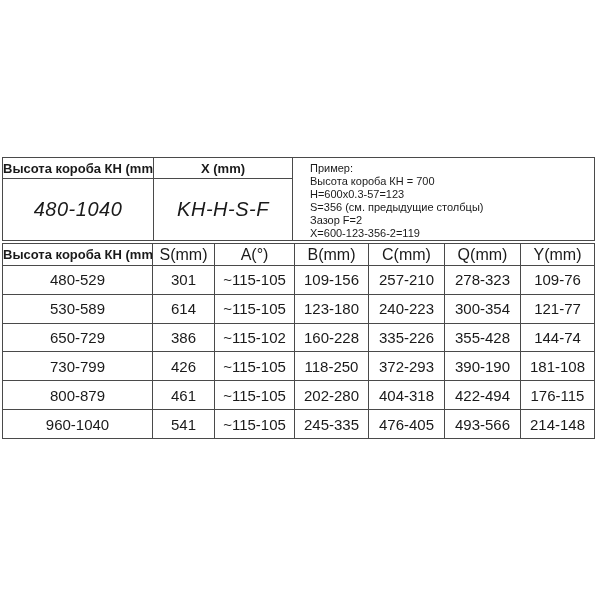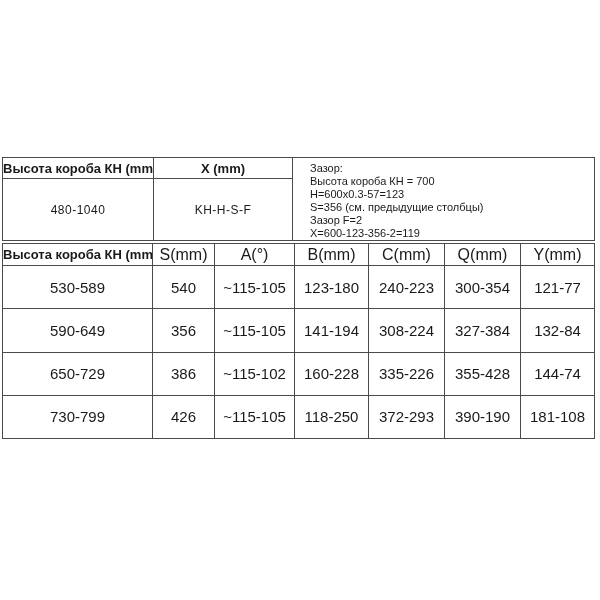--- a/index.html
+++ b/index.html
@@ -29,23 +29,24 @@
     left: 2px; top: 157px;
     width: 592px; height: 83px;
   }
   .top-table tr.hdr-row { height: 21px; }
   .hdr-small {
     font-size: 13px;
     font-weight: bold;
     white-space: nowrap;
   }
   .big-val {
-    font-size: 12px;
+    font-size: 20px;
     font-weight: normal;
     letter-spacing: 0.5px;
+    font-style: italic;
   }
   .example-cell {
     text-align: left;
     vertical-align: top;
     padding: 4px 4px 0 17px;
     font-size: 11px;
     line-height: 13px;
     font-weight: normal;
   }
   .main-table {
@@ -71,21 +72,21 @@
   <colgroup>
     <col style="width:151px">
     <col style="width:139px">
     <col style="width:302px">
   </colgroup>
   <tbody>
       <tr class="hdr-row">
     <th class="hdr-small">Высота короба КН (mm)</th>
     <th class="hdr-small">X (mm)</th>
     <td class="example-cell" rowspan="2">
-      <div>Зазор:</div>
+      <div>Пример:</div>
       <div>Высота короба КН = 700</div>
       <div>H=600x0.3-57=123</div>
       <div>S=356 (см. предыдущие столбцы)</div>
       <div>Зазор F=2</div>
       <div>X=600-123-356-2=119</div>
     </td>
   </tr>
   <tr>
     <td class="big-val">480-1040</td>
     <td class="big-val">KH-H-S-F</td>
@@ -109,49 +110,67 @@
       <th class="hdr-big">S(mm)</th>
       <th class="hdr-big">A(°)</th>
       <th class="hdr-big">B(mm)</th>
       <th class="hdr-big">C(mm)</th>
       <th class="hdr-big">Q(mm)</th>
       <th class="hdr-big">Y(mm)</th>
     </tr>
   </thead>
   <tbody>
     <tr>
+      <td>480-529</td>
+      <td>301</td>
+      <td>~115-105</td>
+      <td>109-156</td>
+      <td>257-210</td>
+      <td>278-323</td>
+      <td>109-76</td>
+    </tr>
+    <tr>
       <td>530-589</td>
-      <td>540</td>
+      <td>614</td>
       <td>~115-105</td>
       <td>123-180</td>
       <td>240-223</td>
       <td>300-354</td>
       <td>121-77</td>
-    </tr>
-    <tr>
-      <td>590-649</td>
-      <td>356</td>
-      <td>~115-105</td>
-      <td>141-194</td>
-      <td>308-224</td>
-      <td>327-384</td>
-      <td>132-84</td>
     </tr>
     <tr>
       <td>650-729</td>
       <td>386</td>
       <td>~115-102</td>
       <td>160-228</td>
       <td>335-226</td>
       <td>355-428</td>
       <td>144-74</td>
     </tr>
     <tr>
       <td>730-799</td>
       <td>426</td>
       <td>~115-105</td>
       <td>118-250</td>
       <td>372-293</td>
       <td>390-190</td>
       <td>181-108</td>
     </tr>
+    <tr>
+      <td>800-879</td>
+      <td>461</td>
+      <td>~115-105</td>
+      <td>202-280</td>
+      <td>404-318</td>
+      <td>422-494</td>
+      <td>176-115</td>
+    </tr>
+    <tr>
+      <td>960-1040</td>
+      <td>541</td>
+      <td>~115-105</td>
+      <td>245-335</td>
+      <td>476-405</td>
+      <td>493-566</td>
+      <td>214-148</td>
+    </tr>
   </tbody>
 </table>
 
 </body></html>

